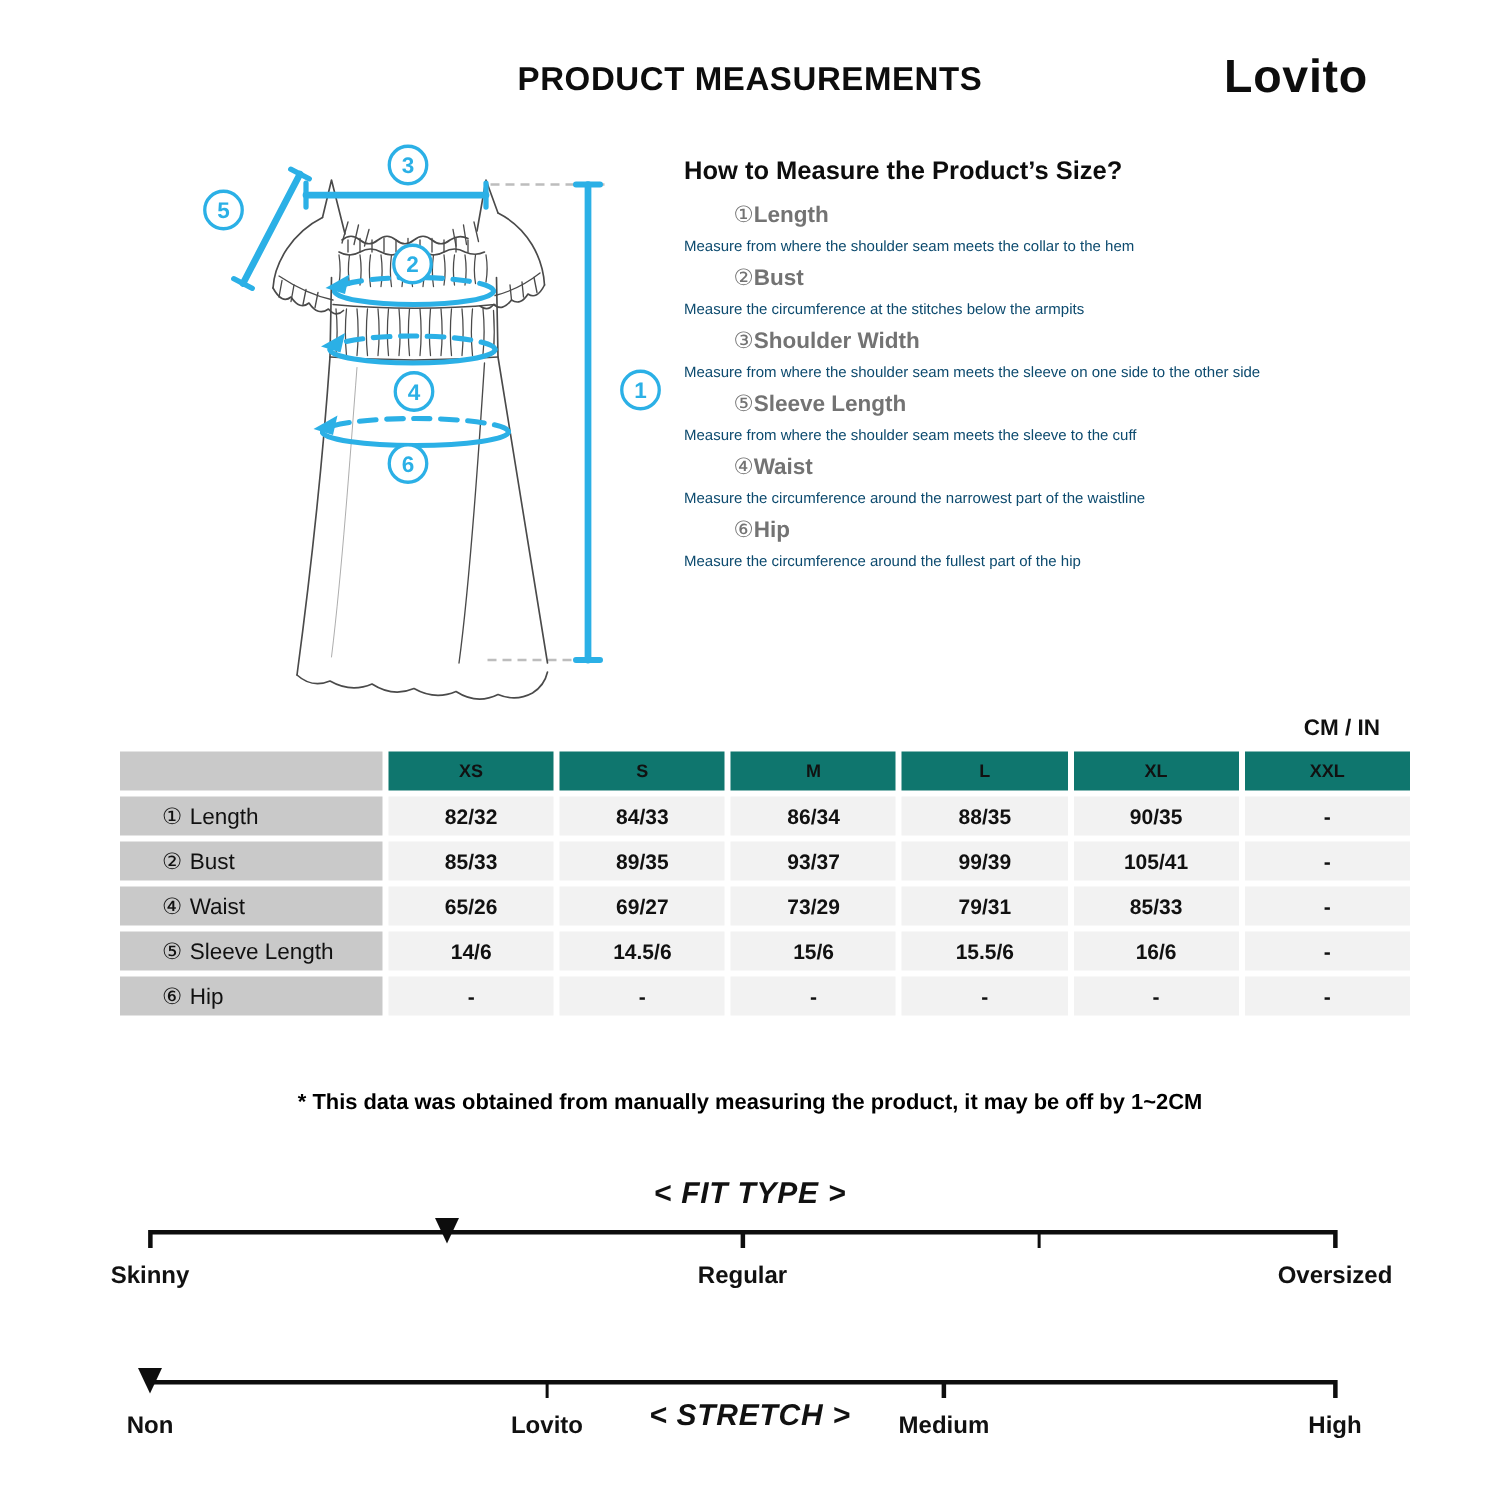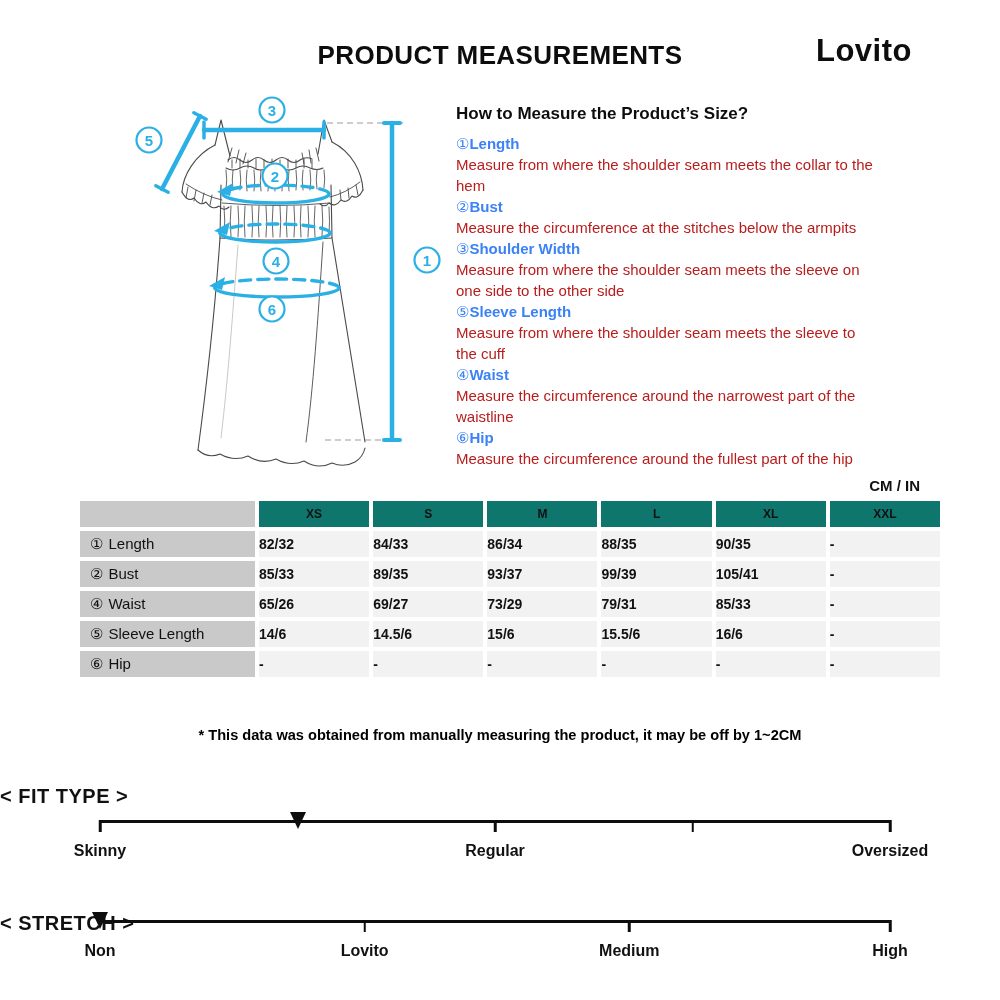--- a/index.html
+++ b/index.html
@@ -3,62 +3,62 @@
 <meta charset="utf-8">
 <style>
   * { margin: 0; padding: 0; box-sizing: border-box; }
   html, body { background: #fff; }
   body { font-family: "Liberation Sans", sans-serif; color: #111; }
   .page { position: relative; width: 1000px; height: 1000px; background: #fff; overflow: hidden; }
 
   
   .page-title {
     position: absolute; top: 40px; left: 0; right: 0;
-    text-align: center; font-size: 26px; font-weight: 800; letter-spacing: .4px; color: #0d0d0d;
+    text-align: center; font-size: 22px; font-weight: 800; letter-spacing: .4px; color: #0d0d0d;
   }
   .brand-logo {
     position: absolute; top: 33px; right: 88px;
     font-size: 31px; font-weight: 800; letter-spacing: .5px; color: #0d0d0d;
   }
 
   
   .guide { position: absolute; left: 456px; top: 84px; width: 424px; }
   .guide-title { font-size: 17px; font-weight: 700; margin-bottom: 9px; color: #0d0d0d; margin-top: 20px; }
-  .guide-item-heading { font-size: 15px; line-height: 21px; color: #3b82f6; }
+  .guide-item-heading { font-size: 15px; line-height: 21px; color: #737373; margin-left: 33px; }
   .guide-item-heading .num { font-weight: 400; font-size: 15px; }
   .guide-item-heading .name { font-weight: 700; }
-  .guide-item-desc { font-size: 15px; line-height: 21px; color: #b91c1c; font-weight: 400; }
+  .guide-item-desc { font-size: 10px; line-height: 21px; color: #0c4a6e; font-weight: 400; }
 
   
   .diagram { position: absolute; left: 120px; top: 90px; width: 330px; height: 390px; }
 
   
   .unit-label { position: absolute; top: 477px; right: 80px; font-size: 15px; font-weight: 700; }
   table.size-table {
     position: absolute; left: 76px; top: 497px;
     border-collapse: separate; border-spacing: 4px; table-layout: fixed; width: 868px;
   }
   .size-table th, .size-table td { height: 26px; overflow: hidden; white-space: nowrap; }
   .size-table col.c-label { width: 170px; }
   .size-table col.c-size { width: 107px; }
   .size-table .head-cell { background: #0f766e; font-size: 12px; font-weight: 700; text-align: center; }
   .size-table .corner-cell { background: #c9c9c9; }
-  .size-table .row-label { background: #c9c9c9; font-size: 15px; font-weight: 400; text-align: left; padding-left: 10px; }
+  .size-table .row-label { background: #c9c9c9; font-size: 15px; font-weight: 400; text-align: left; padding-left: 28px; }
   .size-table .row-label .num { font-size: 15px; margin-right: 5px; }
-  .size-table .value-cell { background: #f2f2f2; font-size: 14px; font-weight: 700; text-align: left; }
+  .size-table .value-cell { background: #f2f2f2; font-size: 14px; font-weight: 700; text-align: center; }
 
   .footnote {
     position: absolute; top: 727px; left: 0; right: 0;
     text-align: center; font-size: 14.6px; font-weight: 700; color: #000000;
   }
 
   
-  .scale-title { position: absolute; left: 0; right: 0; font-size: 20px; font-weight: 700; letter-spacing: .5px; }
+  .scale-title { position: absolute; left: 0; right: 0; text-align: center; font-size: 20px; font-weight: 700; letter-spacing: .5px; font-style: italic; }
   .fit-title { top: 785px; }
-  .stretch-title { top: 912px; }
+  .stretch-title { top: 933px; }
   .scale { position: absolute; left: 100px; width: 790px; height: 40px; }
   .fit-scale { top: 812px; }
   .stretch-scale { top: 912px; }
   .scale-line { position: absolute; left: 0; top: 8px; width: 100%; height: 3px; background: #0d0d0d; }
   .scale-tick { position: absolute; top: 8px; width: 2.5px; height: 12px; background: #0d0d0d; transform: translateX(-50%); }
   .scale-marker {
     position: absolute; top: 0; width: 0; height: 0; transform: translateX(-50%);
     border-left: 8px solid transparent; border-right: 8px solid transparent; border-top: 17px solid #0d0d0d;
   }
   .fit-marker { left: 25%; }

